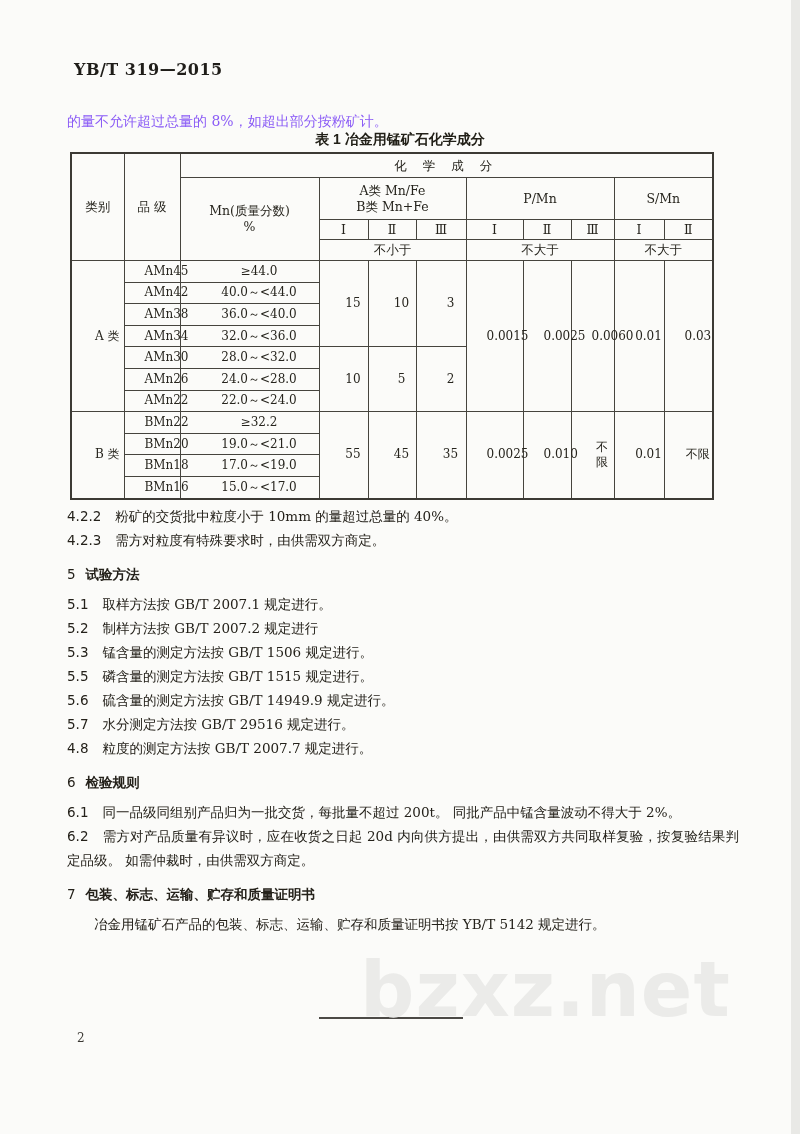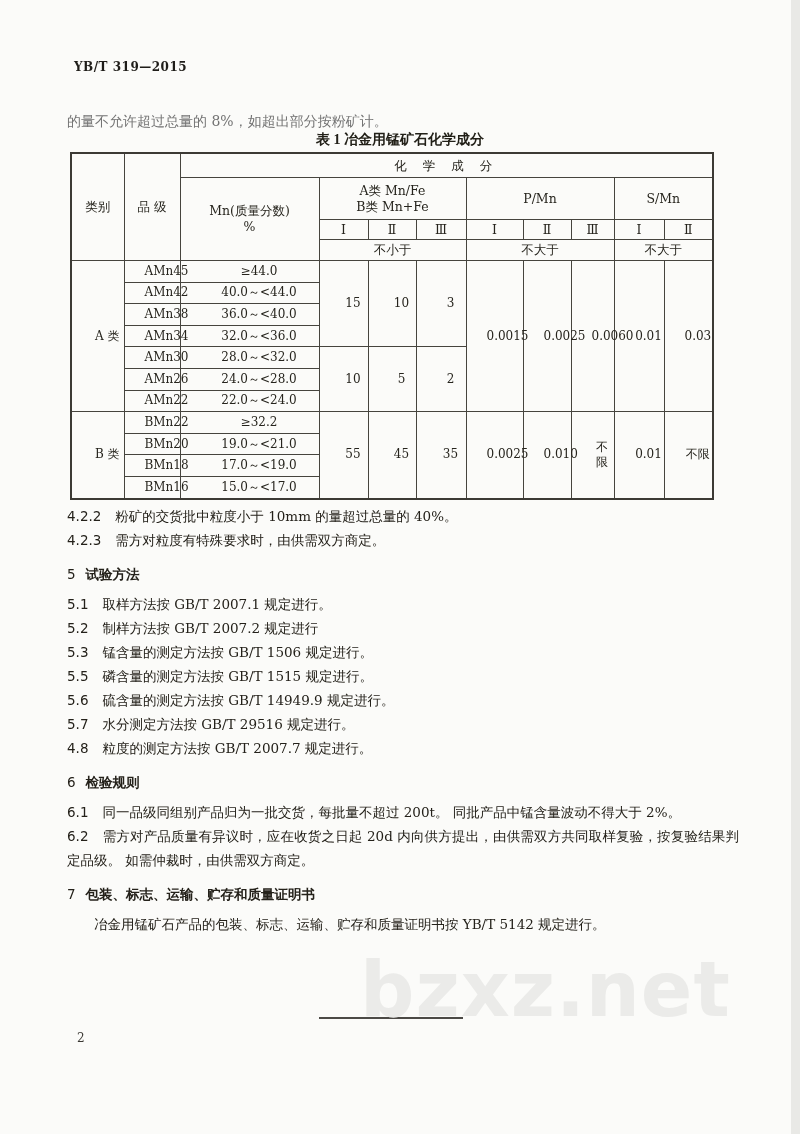--- a/index.html
+++ b/index.html
@@ -7,30 +7,30 @@
     width:800px;height:1134px;position:relative;overflow:hidden;
     background:#fbfbf9;
     font-family:"DejaVu Serif","Liberation Serif",serif;
     color:#26241f;
   }
   .scan-edge-right{position:absolute;top:0;right:0;width:9px;height:1134px;background:#e9e9e6;}
   .page-inner{position:absolute;left:0;top:0;width:800px;}
 
   .doc-number{
     position:absolute;left:74px;top:60px;
-    font-weight:bold;font-size:12px;letter-spacing:.5px;color:#1f1d19;
+    font-weight:bold;font-size:16px;letter-spacing:.5px;color:#1f1d19;
   }
   .intro-line{
     position:absolute;left:67px;top:99px;width:670px;
-    font-size:14px;color:#737373;
+    font-size:14px;color:#8b5cf6;
   }
   .table-title{
     position:absolute;left:0;top:131px;width:800px;text-align:center;
     font-weight:bold;font-size:14px;color:#222018;
-    font-family:Liberation Serif, serif;
+    font-family:Liberation Sans, sans-serif;
   }
 
   table.comp{
     position:absolute;left:70px;top:152px;width:642px;
     border-collapse:collapse;table-layout:fixed;
     font-size:12px;color:#26241d;
     border:2px solid #3c3a35;
   }
   table.comp th, table.comp td{
     border:1px solid #46443e;

